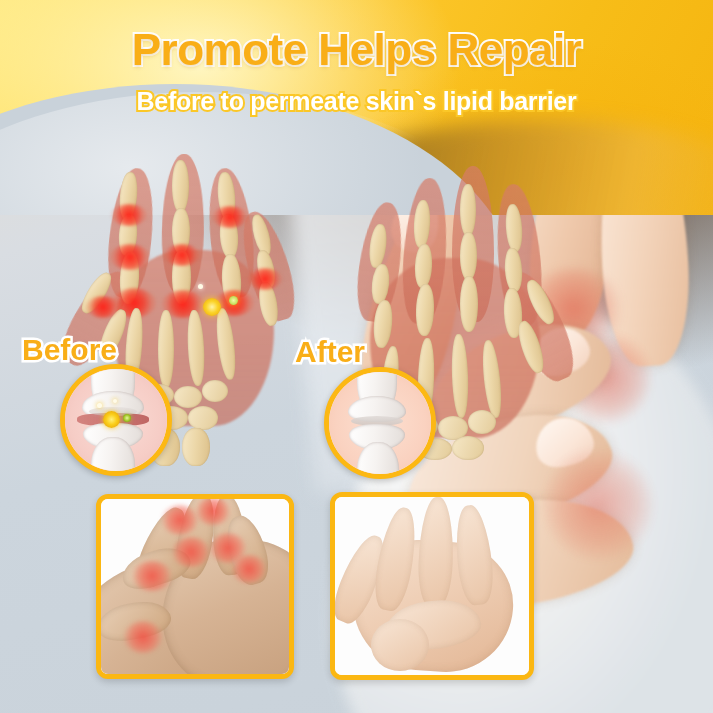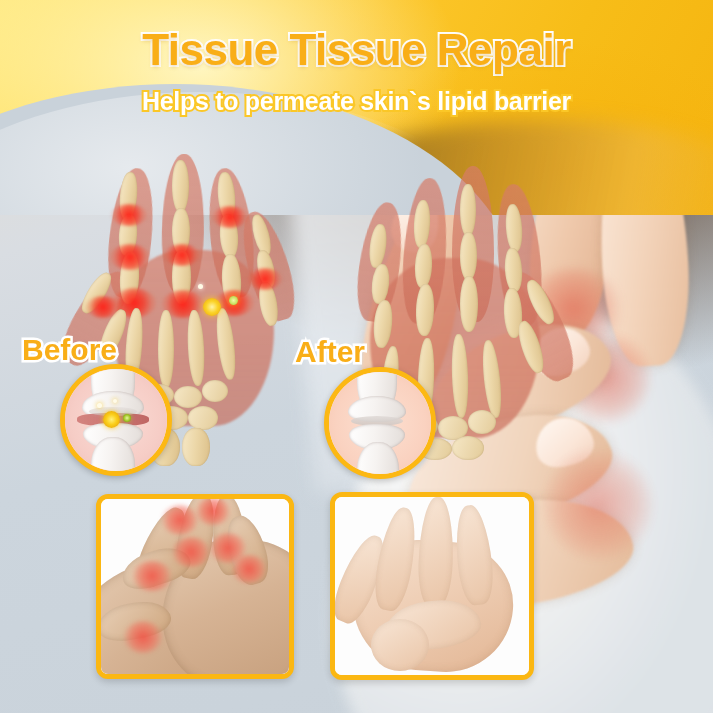--- a/index.html
+++ b/index.html
@@ -195,22 +195,22 @@
 
   <div class="band">
     <div class="band-fill"></div>
     <div class="band-gloss"></div>
     <div class="band-warm"></div>
     <div class="band-blur-hand"></div>
     <div class="band-arc"></div>
     <div class="band-arc2"></div>
   </div>
 
-  <div class="headline">Tissue Tissue Repair</div>
-  <div class="subline l1">Helps to permeate skin`s lipid barrier</div>
+  <div class="headline">Promote Helps Repair</div>
+  <div class="subline l1">Before to permeate skin`s lipid barrier</div>
 
   <div class="skel" style="left:62px;top:158px;width:250px;height:300px;">
 
     <div class="palm" style="left:52px;top:92px;width:160px;height:176px;"></div>
     <div class="skin-fin" style="left:48px;top:10px;width:42px;height:130px;transform:rotate(6deg);"></div>
     <div class="skin-fin" style="left:100px;top:-4px;width:42px;height:140px;transform:rotate(1deg);"></div>
     <div class="skin-fin" style="left:148px;top:10px;width:42px;height:130px;transform:rotate(-6deg);"></div>
     <div class="skin-fin" style="left:186px;top:52px;width:40px;height:112px;transform:rotate(-16deg);"></div>
     <div class="skin-fin" style="left:14px;top:108px;width:40px;height:104px;transform:rotate(30deg);"></div>
 

